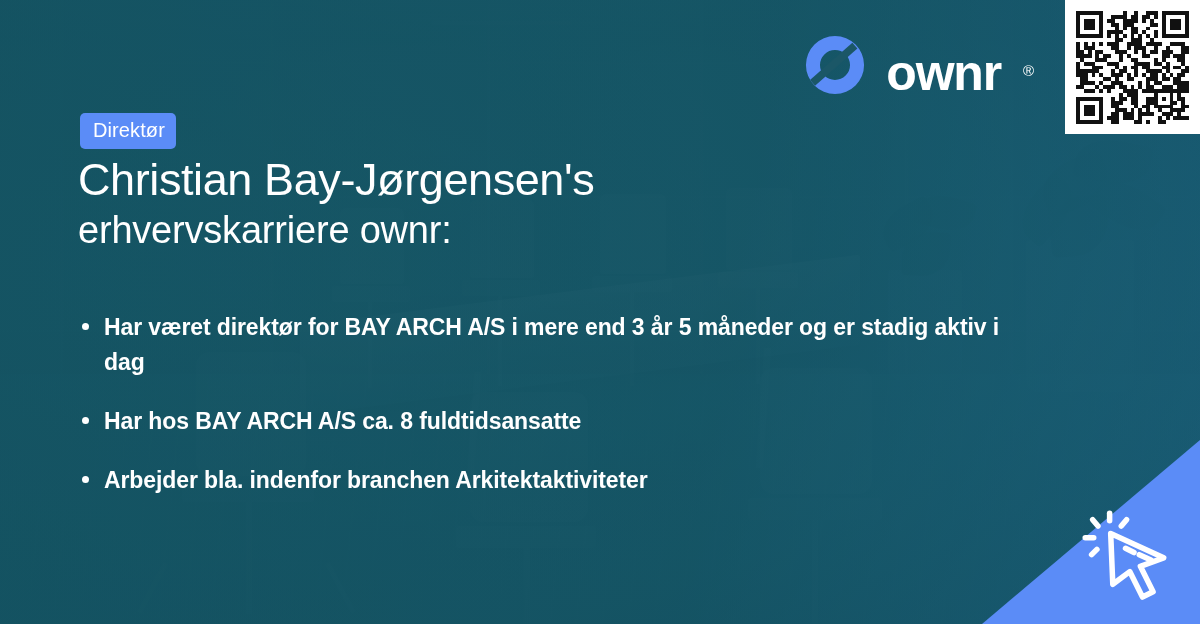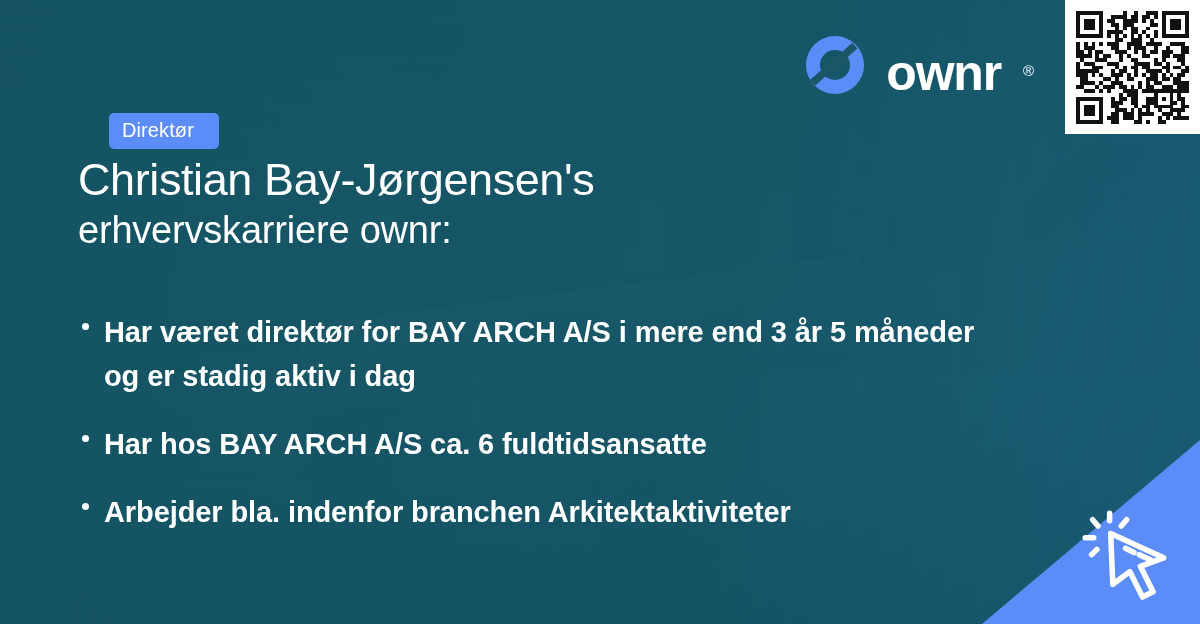--- a/index.html
+++ b/index.html
@@ -150,24 +150,23 @@
     inset: 0;
   }
 
   .badge {
     position: absolute;
     left: 80px; top: 113px;
     background: #5b8cf7;
     color: #ffffff;
     font-size: 20px;
     line-height: 1;
-    padding: 7px 25px 9px 13px;
+    padding: 7px 11px 9px 13px;
     border-radius: 5px;
     letter-spacing: .1px;
-    margin-left: 29px;
   }
 
   .headline {
     position: absolute;
     left: 78px; top: 155px;
     width: 900px;
     color: #ffffff;
   }
   .headline .l1 {
     display: block;
@@ -190,21 +189,21 @@
     position: absolute;
     left: 80px; top: 310px;
     width: 930px;
     margin: 0;
     padding: 0;
     list-style: none;
     color: #ffffff;
   }
   .bullets li {
     position: relative;
-    font-size: 29px;
+    font-size: 23px;
     font-weight: bold;
     line-height: 1.52;
     padding-left: 24px;
     margin-bottom: 24px;
     letter-spacing: -.1px;
   }
   .bullets li:last-child { margin-bottom: 7px; }
   .bullets li .dot {
     position: absolute;
     left: 2px; top: 13px;
@@ -361,21 +360,21 @@
       <span class="l2">erhvervskarriere ownr:</span>
     </div>
 
     <ul class="bullets">
       <li>
         <span class="dot"></span>
         <span>Har været direktør for BAY ARCH A/S i mere end 3 år 5 måneder og er stadig aktiv i dag</span>
       </li>
       <li>
         <span class="dot"></span>
-        <span>Har hos BAY ARCH A/S ca. 6 fuldtidsansatte</span>
+        <span>Har hos BAY ARCH A/S ca. 8 fuldtidsansatte</span>
       </li>
       <li>
         <span class="dot"></span>
         <span>Arbejder bla. indenfor branchen Arkitektaktiviteter</span>
       </li>
     </ul>
 
     <div class="logo">
       <svg class="logo-mark" viewBox="0 0 64 64">
         <path fill="#5b8cf7" d="M32 2a30 30 0 1 0 0 60 30 30 0 0 0 0-60zm0 14.5a15.5 15.5 0 1 1 0 31 15.5 15.5 0 0 1 0-31z"></path>

